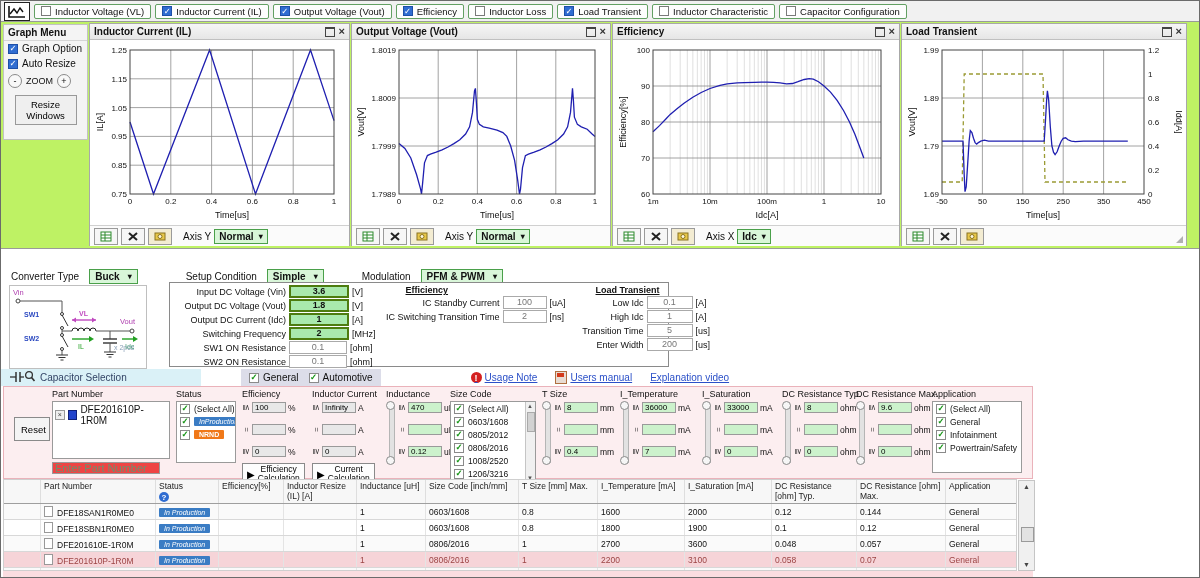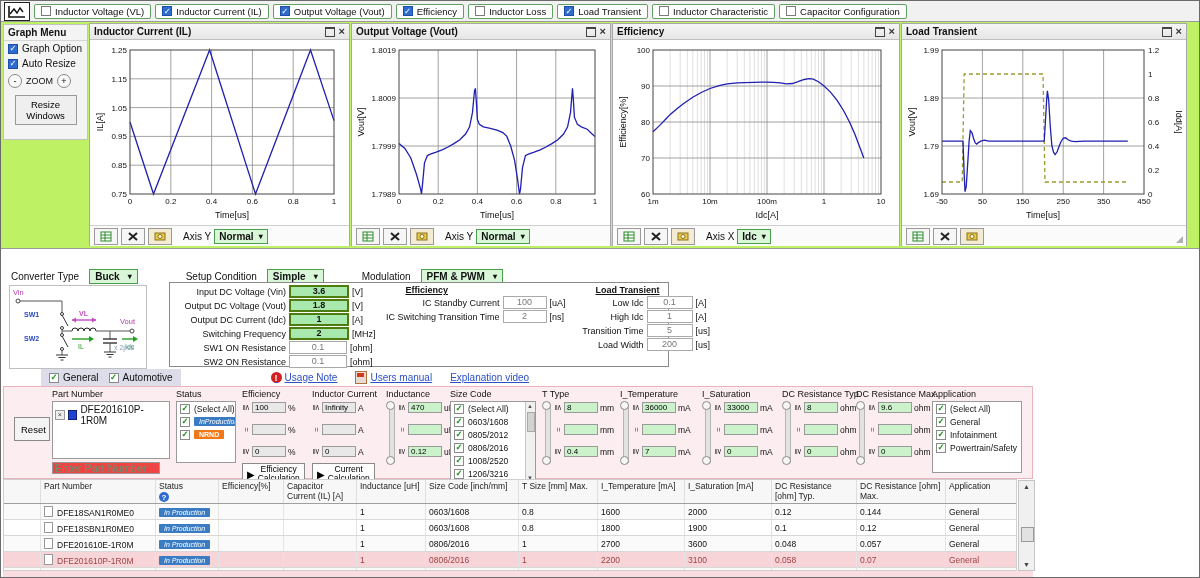--- a/index.html
+++ b/index.html
@@ -604,29 +604,40 @@
             <span class="plab">High Idc</span>
             <span class="pbox">1</span>
             <span class="punit">[A]</span>
           </div>
           <div class="prow">
             <span class="plab">Transition Time</span>
             <span class="pbox">5</span>
             <span class="punit">[us]</span>
           </div>
           <div class="prow">
-            <span class="plab">Load Width</span>
+            <span class="plab">Enter Width</span>
             <span class="pbox">200</span>
             <span class="punit">[us]</span>
           </div>
         </div>
     </div>
   </div>
 
   <div class="selbar">
+    <div class="tabblock tb-blue">
+      <span><svg width="26" height="13">
+            <line x1="1" y1="7" x2="7" y2="7" stroke="#333" stroke-width="1.3"></line>
+            <line x1="7" y1="2" x2="7" y2="12" stroke="#333" stroke-width="1.5"></line>
+            <line x1="11" y1="2" x2="11" y2="12" stroke="#333" stroke-width="1.5"></line>
+            <line x1="11" y1="7" x2="15" y2="7" stroke="#333" stroke-width="1.3"></line>
+            <circle cx="20" cy="5" r="3.4" fill="none" stroke="#333" stroke-width="1.3"></circle>
+            <line x1="22.5" y1="7.5" x2="25.5" y2="11" stroke="#333" stroke-width="1.6"></line>
+          </svg></span>
+      <span class="tab-cap">Capacitor Selection</span>
+    </div>
     <div class="selchecks" id="sel-checks">
         <span class="ckrow" style="padding: 0px;">
           <span class="cb on grn">✓</span>
           <span>General</span>
         </span>
         <span class="ckrow" style="padding: 0px;">
           <span class="cb on grn">✓</span>
           <span>Automotive</span>
         </span>
       </div>
@@ -791,21 +802,21 @@
           </div>
         <div class="minivs">
             <span class="ar" style="top:1px;">▲</span>
             <span class="vthumb"></span>
             <span class="ar" style="bottom:1px;">▼</span>
           </div>
       </div>
     </div>
 
     <div class="fcol" style="left:538px;width:74px;" id="fc-t_size">
-        <div class="fhead">T Type</div>
+        <div class="fhead">T Size</div>
         <div class="frange">
           <div class="vslider">
             <span class="vtrack"></span>
             <span class="vknob" style="top: 0px;"></span>
             <span class="vknob" style="bottom: 0px;"></span>
           </div>
           <div>
             <div class="frow">
               <span class="sym">≦</span>
               <input class="fin green" value="8" style="">
@@ -963,21 +974,21 @@
           <tr id="results-head">
             <th class="c0"></th>
             <th class="c1">
               <div>Part Number</div>
             </th>
             <th class="c2"><div>Status</div><span class="qico">?</span></th>
             <th class="c3">
               <div>Efficiency[%]</div>
             </th>
             <th class="c4">
-              <div>Capacitor Current (IL) [A]</div>
+              <div>Inductor Resize (IL) [A]</div>
             </th>
             <th class="c5">
               <div>Inductance [uH]</div>
             </th>
             <th class="c6">
               <div>Size Code [inch/mm]</div>
             </th>
             <th class="c7">
               <div>T Size [mm] Max.</div>
             </th>

